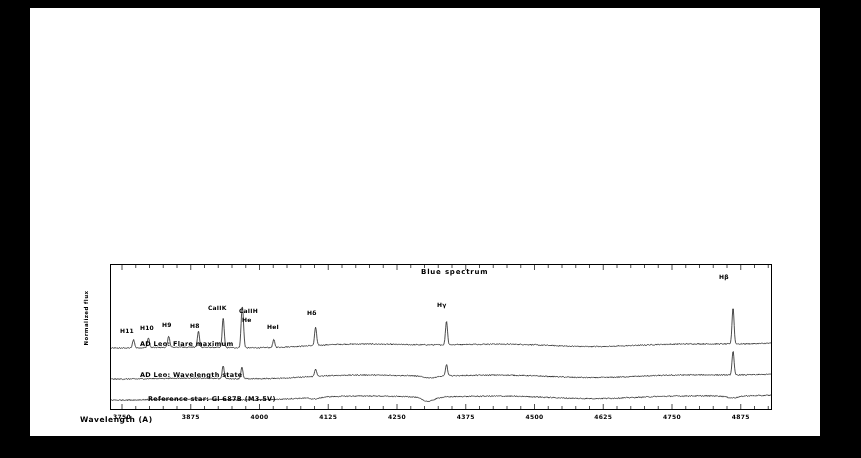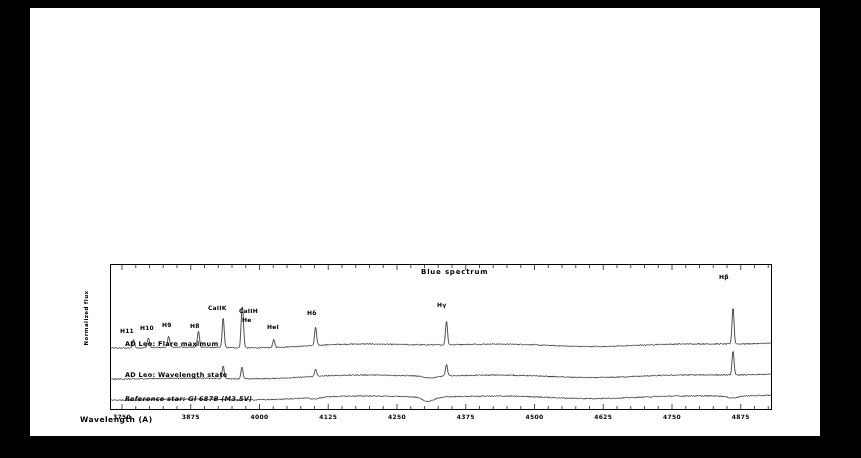--- a/index.html
+++ b/index.html
@@ -90,20 +90,21 @@
     color: #000000;
     white-space: nowrap;
   }
   .line-label {
     font-size: 6px;
     letter-spacing: 0.2px;
   }
   .trace-label {
     font-size: 6.5px;
     letter-spacing: 0.3px;
+    margin-left: 15px;
   }
   #chart-title {
     font-size: 7px;
     letter-spacing: 0.8px;
   }
 </style>
 </head>
 <body>
 
 <div id="page">
@@ -230,21 +231,21 @@
         <div class="plot-text line-label" style="left:97px; top:39px;">CaIIK</div>
         <div class="plot-text line-label" style="left:128px; top:42px;">CaIIH</div>
         <div class="plot-text line-label" style="left:131px; top:51px;">He</div>
         <div class="plot-text line-label" style="left:156px; top:58px;">HeI</div>
         <div class="plot-text line-label" style="left:196px; top:44px;">Hδ</div>
         <div class="plot-text line-label" style="left:326px; top:36px;">Hγ</div>
         <div class="plot-text line-label" style="left:608px; top:8px;">Hβ</div>
 
         <div class="plot-text trace-label" style="left:14px; top:75px;">AD Leo: Flare maximum</div>
         <div class="plot-text trace-label" style="left:14px; top:106px;">AD Leo: Wavelength state</div>
-        <div class="plot-text trace-label" style="left:14px; top:130px;font-style:italic;">Reference star: Gl 687B (M3.5V)</div>
+        <div class="plot-text trace-label" style="left:22px; top:130px;">Reference star: Gl 687B (M3.5V)</div>
       </div>
 
       <div id="xticklabels">
           <div class="xtick-label" style="left: 42px; top: 160px;">3750</div>
           <div class="xtick-label" style="left: 110.75px; top: 160px;">3875</div>
           <div class="xtick-label" style="left: 179.5px; top: 160px;">4000</div>
           <div class="xtick-label" style="left: 248.25px; top: 160px;">4125</div>
           <div class="xtick-label" style="left: 317px; top: 160px;">4250</div>
           <div class="xtick-label" style="left: 385.75px; top: 160px;">4375</div>
           <div class="xtick-label" style="left: 454.5px; top: 160px;">4500</div>

